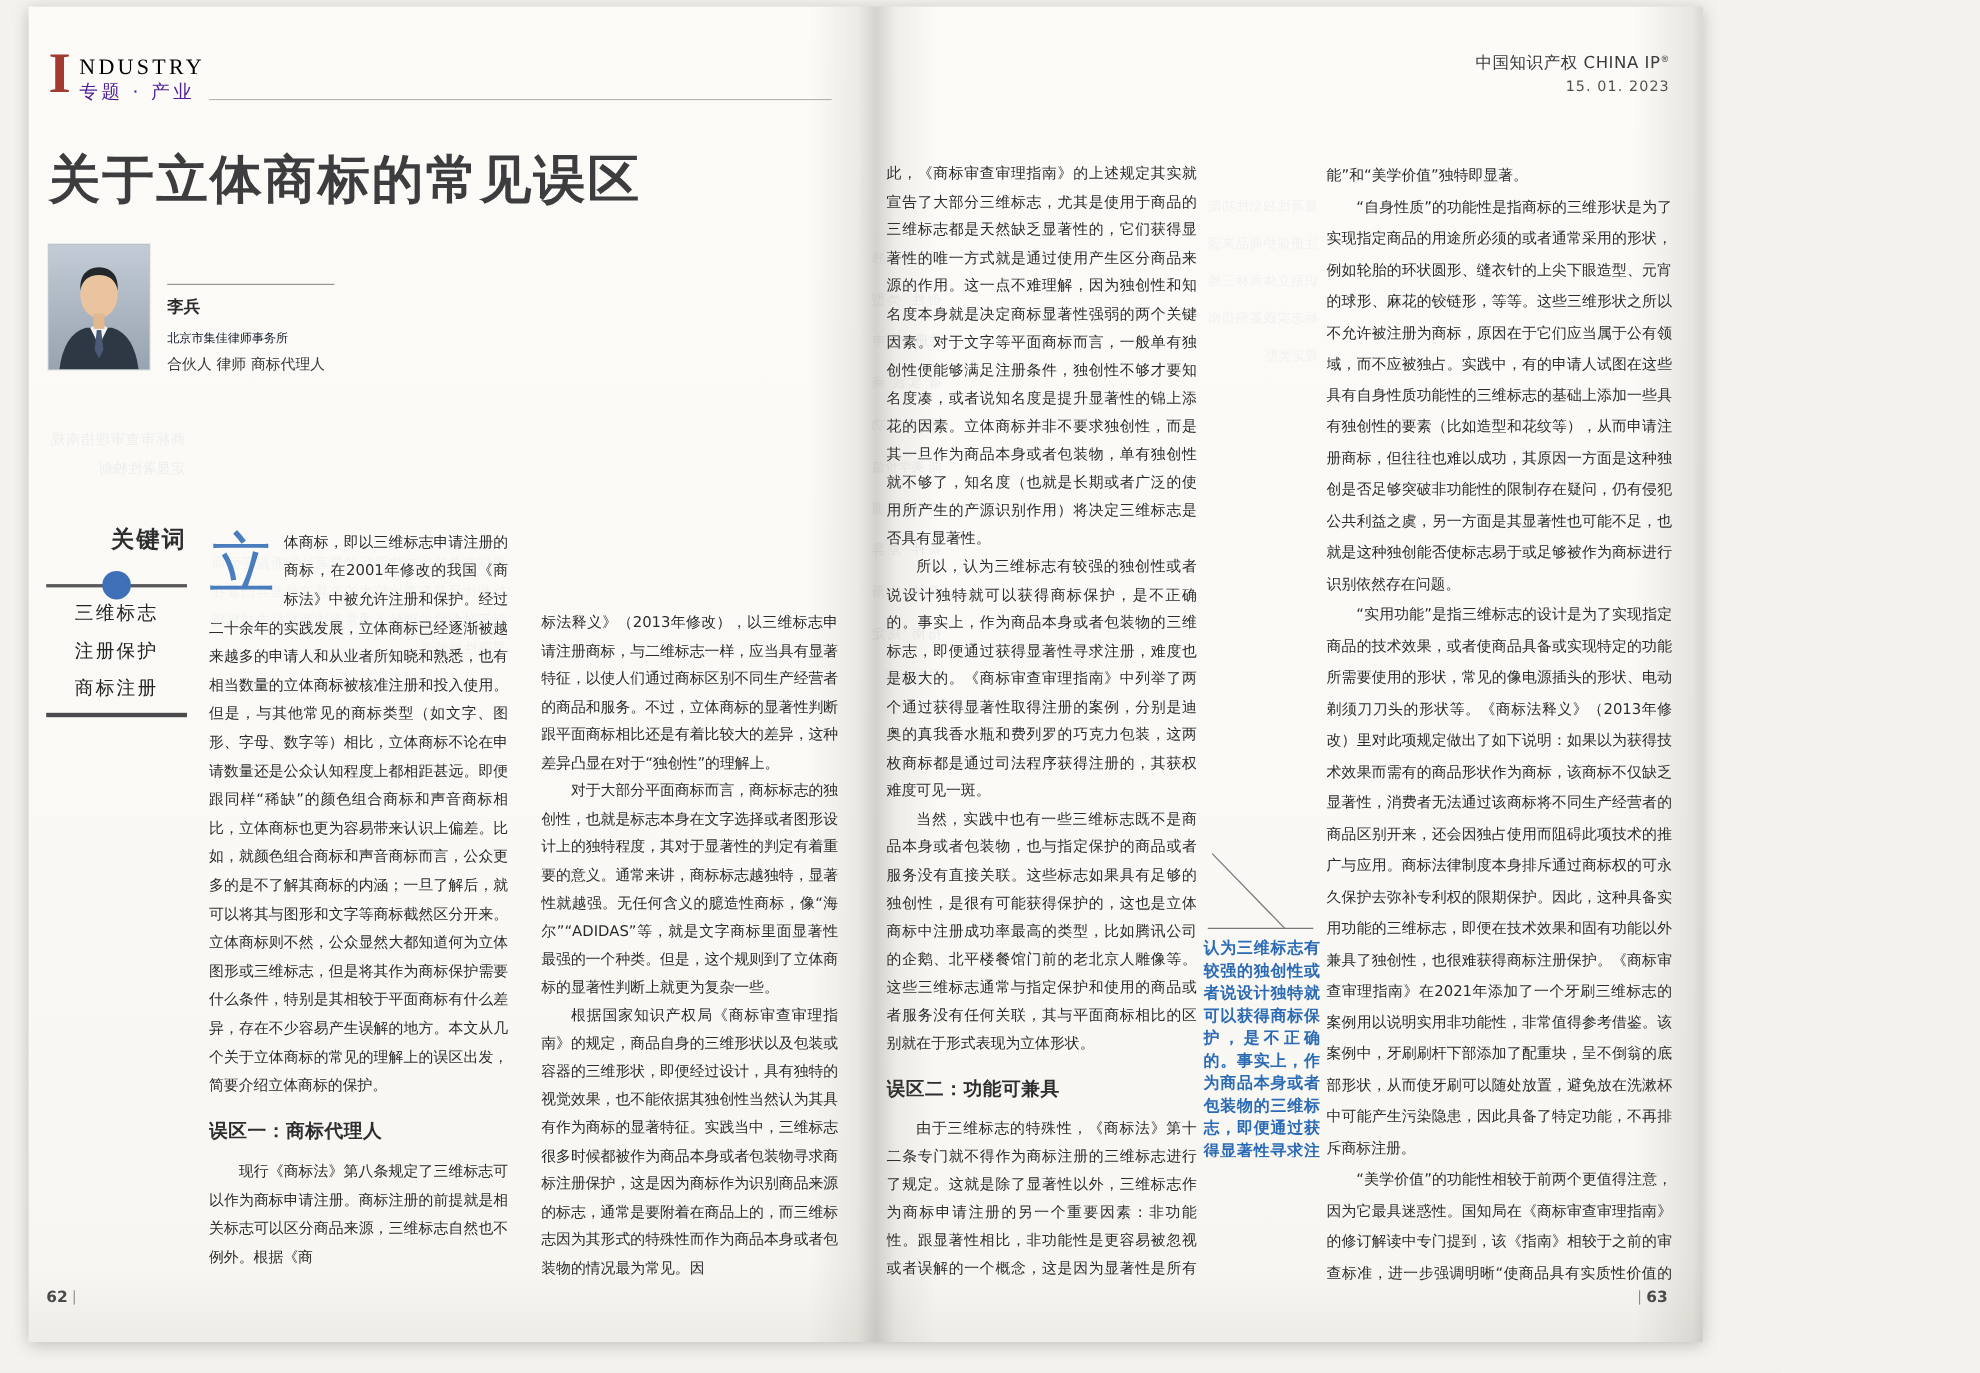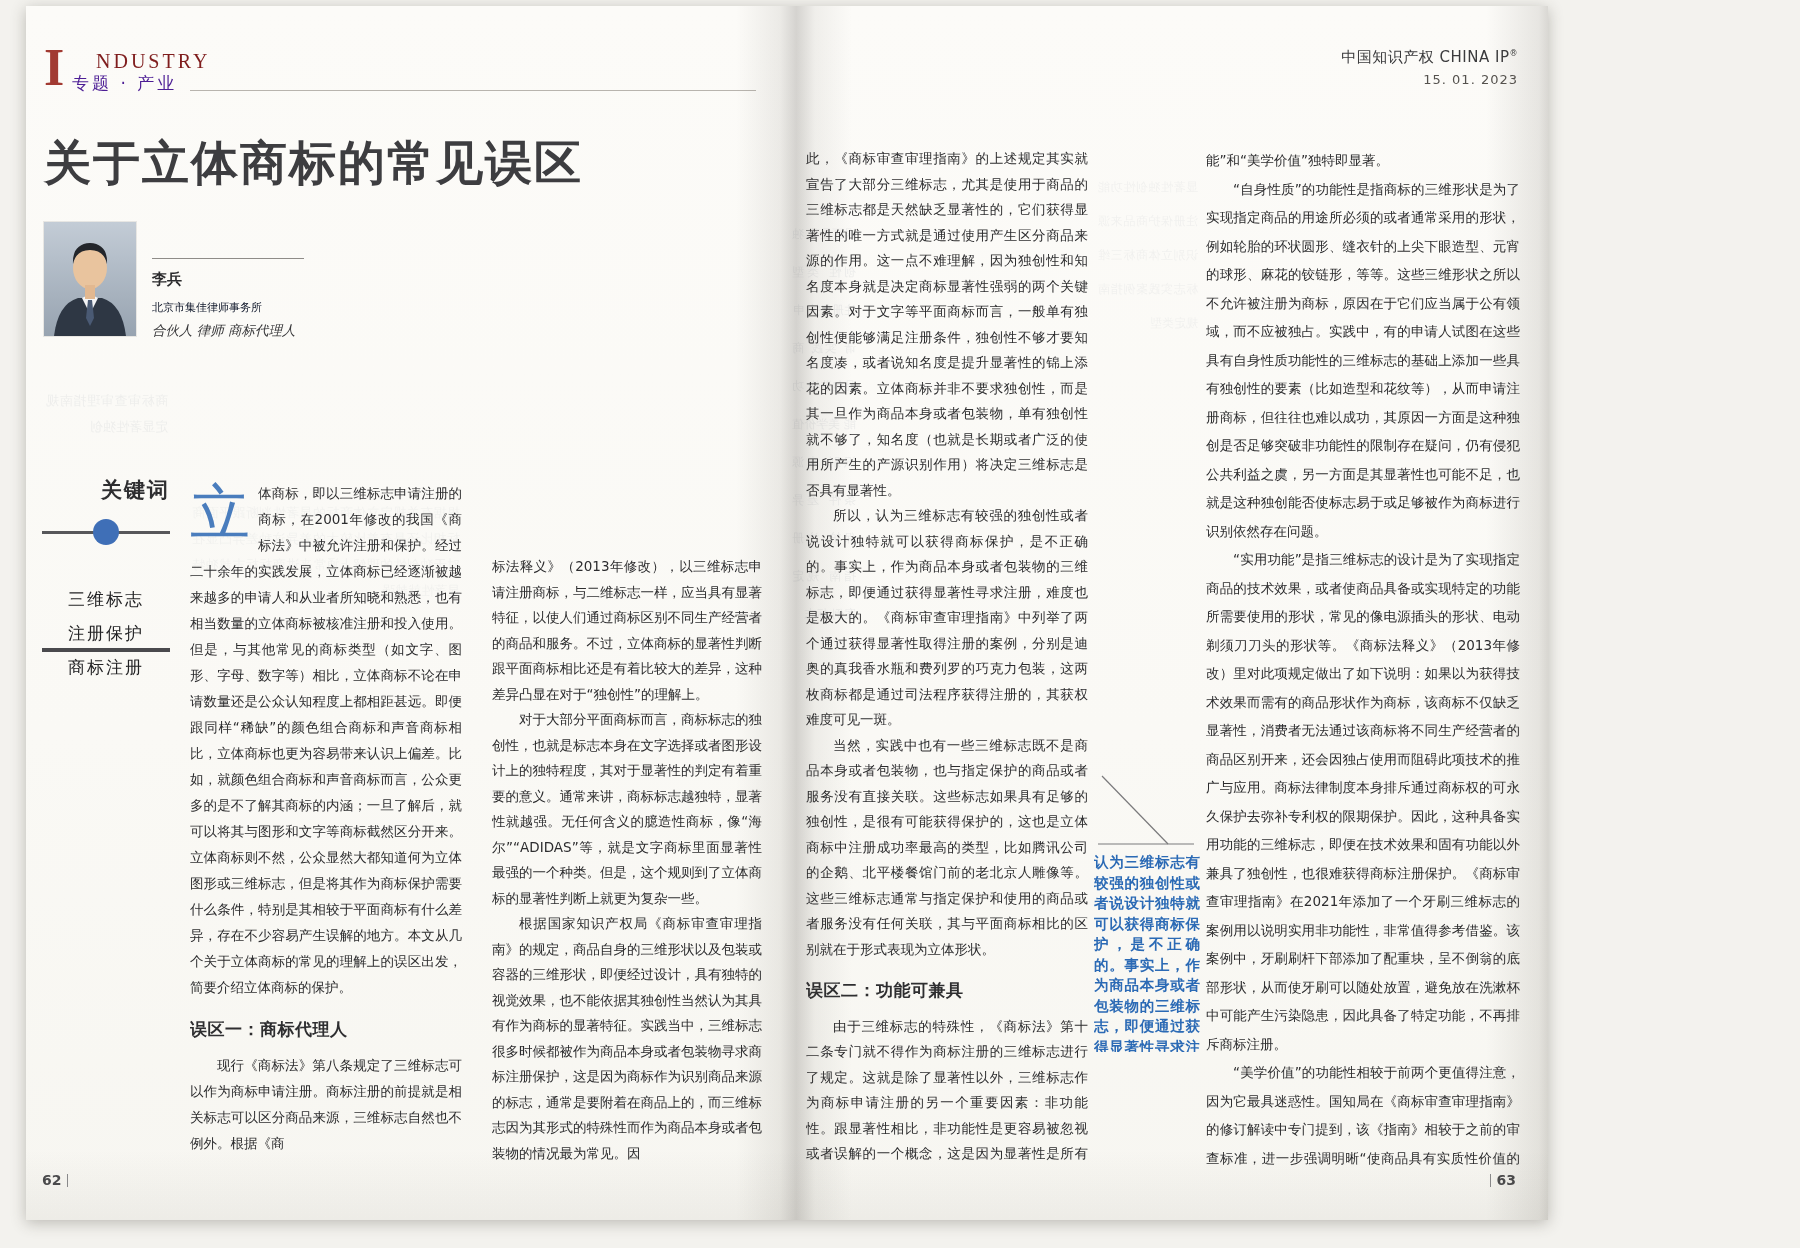--- a/index.html
+++ b/index.html
@@ -14,43 +14,43 @@
         background:linear-gradient(90deg,rgba(80,75,65,0) 0%,rgba(80,75,65,.12) 85%,rgba(80,75,65,.20) 100%);}
   .edge-bottom{position:absolute;left:26px;top:1150px;width:1522px;height:70px;pointer-events:none;
         background:linear-gradient(180deg,rgba(80,75,65,0) 0%,rgba(80,75,65,.06) 100%);}
 
   .abs{position:absolute;}
 
   
   .mast-i{left:44px;top:42px;font-family:"Liberation Serif","DejaVu Serif",serif;
           font-size:52px;line-height:52px;font-weight:bold;color:#a23a32;}
   .mast-rest{left:72px;top:50px;font-family:"Liberation Serif","DejaVu Serif",serif;
-          font-size:20px;letter-spacing:3px;color:#7f1d1d;margin-left:24px;}
+          font-size:20px;letter-spacing:3px;color:#000000;}
   .mast-section{left:72px;top:72px;font-size:17px;letter-spacing:3px;color:#4c1d95;}
   .rule-header{left:190px;top:90px;width:566px;height:1px;background:#b8b4ae;}
 
   .hdr-right{right:282px;top:48px;text-align:right;color:#3b3b3d;font-size:15px;letter-spacing:.5px;}
   .hdr-right sup{font-size:8px;}
   .hdr-date{right:282px;top:72px;text-align:right;color:#55524e;font-size:13px;letter-spacing:1px;}
 
   
   .title{left:44px;top:132px;font-size:47px;font-weight:bold;color:#3d3d40;letter-spacing:2px;}
   .photo{left:44px;top:222px;width:92px;height:114px;background:#a9b4bf;overflow:hidden;
          box-shadow:0 0 0 1px rgba(0,0,0,.08);}
   .author-rule{left:152px;top:258px;width:152px;height:1px;background:#8f8c88;}
   .author-name{left:152px;top:270px;font-size:15px;font-weight:bold;color:#2a2a2c;}
   .author-aff1{left:152px;top:300px;font-size:11px;color:#0f172a;}
-  .author-aff2{left:152px;top:322px;font-size:13.5px;color:#38383a;font-style:italic;}
+  .author-aff2{left:152px;top:322px;font-size:13.5px;color:#38383a;}
 
   
   .kw-label{left:42px;top:476px;width:128px;text-align:right;font-size:21px;font-weight:bold;color:#2e2e30;letter-spacing:2px;}
   .kw-rule{left:42px;top:531px;width:128px;height:3px;background:#57575a;}
   .kw-dot{left:93px;top:519px;width:26px;height:26px;border-radius:50%;background:#3f6fb7;}
   .kw-item{left:42px;width:128px;text-align:center;font-size:17px;color:#232325;letter-spacing:2px;
-           font-family:"Liberation Serif","DejaVu Serif",serif;margin-top:42px;}
+           font-family:"Liberation Serif","DejaVu Serif",serif;}
   .kw-bottom{left:42px;top:648px;width:128px;height:4px;background:#4a4a4d;}
 
   
   .col{text-align:justify;color:#2c2c2e;overflow:hidden;}
   .col p{margin:0;}
   .col p.indent{text-indent:2em;}
   .col-a{left:190px;top:480px;width:272px;height:692px;font-size:13.5px;line-height:26px;}
   .col-b{left:492px;top:554px;width:270px;height:616px;font-size:13.5px;line-height:25.5px;}
   .col-c{left:806px;top:146px;width:282px;height:1024px;font-size:13.5px;line-height:25.5px;}
   .col-e{left:1206px;top:146px;width:314px;height:1024px;font-size:13.5px;line-height:28.5px;}

